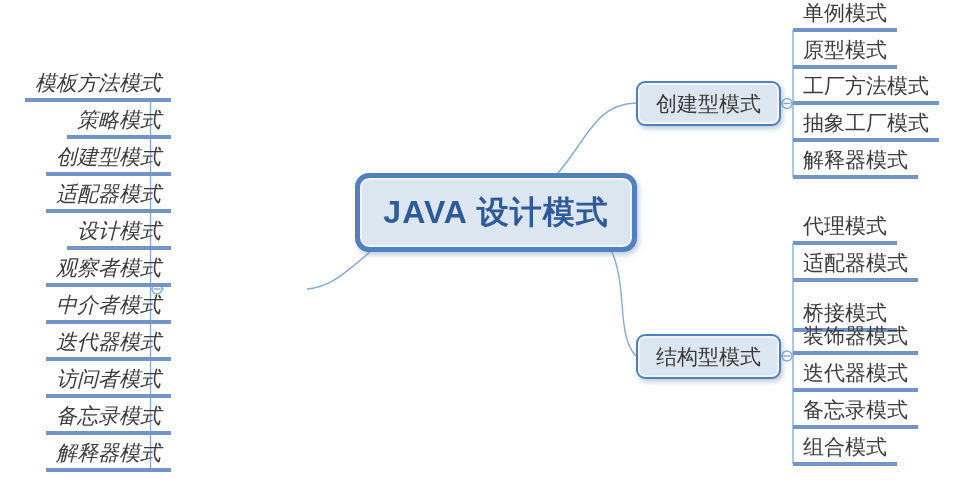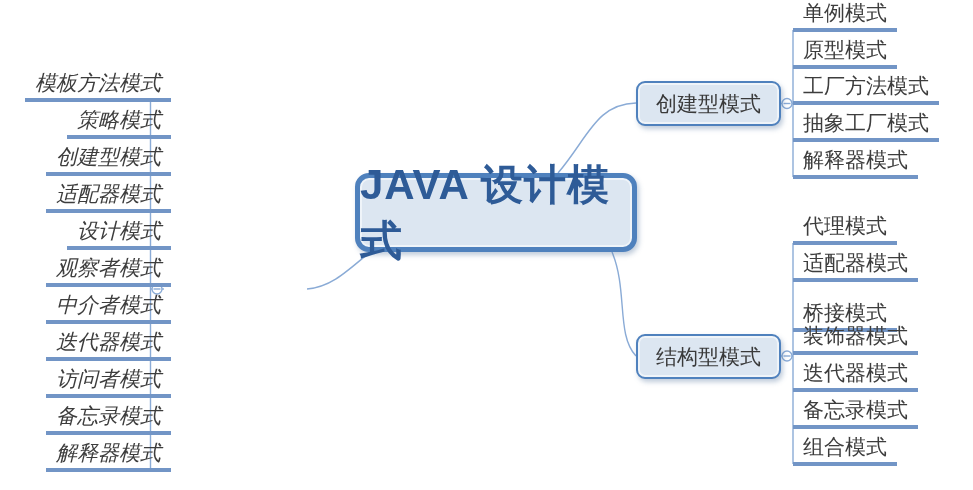--- a/index.html
+++ b/index.html
@@ -28,21 +28,21 @@
     position:absolute; z-index:2;
     display:flex; align-items:center; justify-content:center;
     background:var(--node-fill,#dce6f1);
     border:2px solid var(--node-border,#4f81bd);
     border-radius:9px;
     box-shadow:2px 3px 5px rgba(90,120,160,0.38), inset 0 0 0 2px rgba(255,255,255,0.55);
     font-size:21px; color:#3a3a3a;
   }
   .node.root {
     border-width:5px; border-radius:14px;
-    font-size:42px; font-weight:bold; color:var(--title-color,#2e5b97);
+    font-size:32px; font-weight:bold; color:var(--title-color,#2e5b97);
     letter-spacing:1px;
   }
   .watermark {
     position:absolute; z-index:5; right:2px; bottom:2px;
     font-size:29px; font-weight:bold; letter-spacing:-1px; white-space:nowrap;
     color:rgba(255,255,255,0.92);
     -webkit-text-stroke:1.5px #3a3a3a;
     text-shadow:0 0 1px #555;
   }
 </style>

